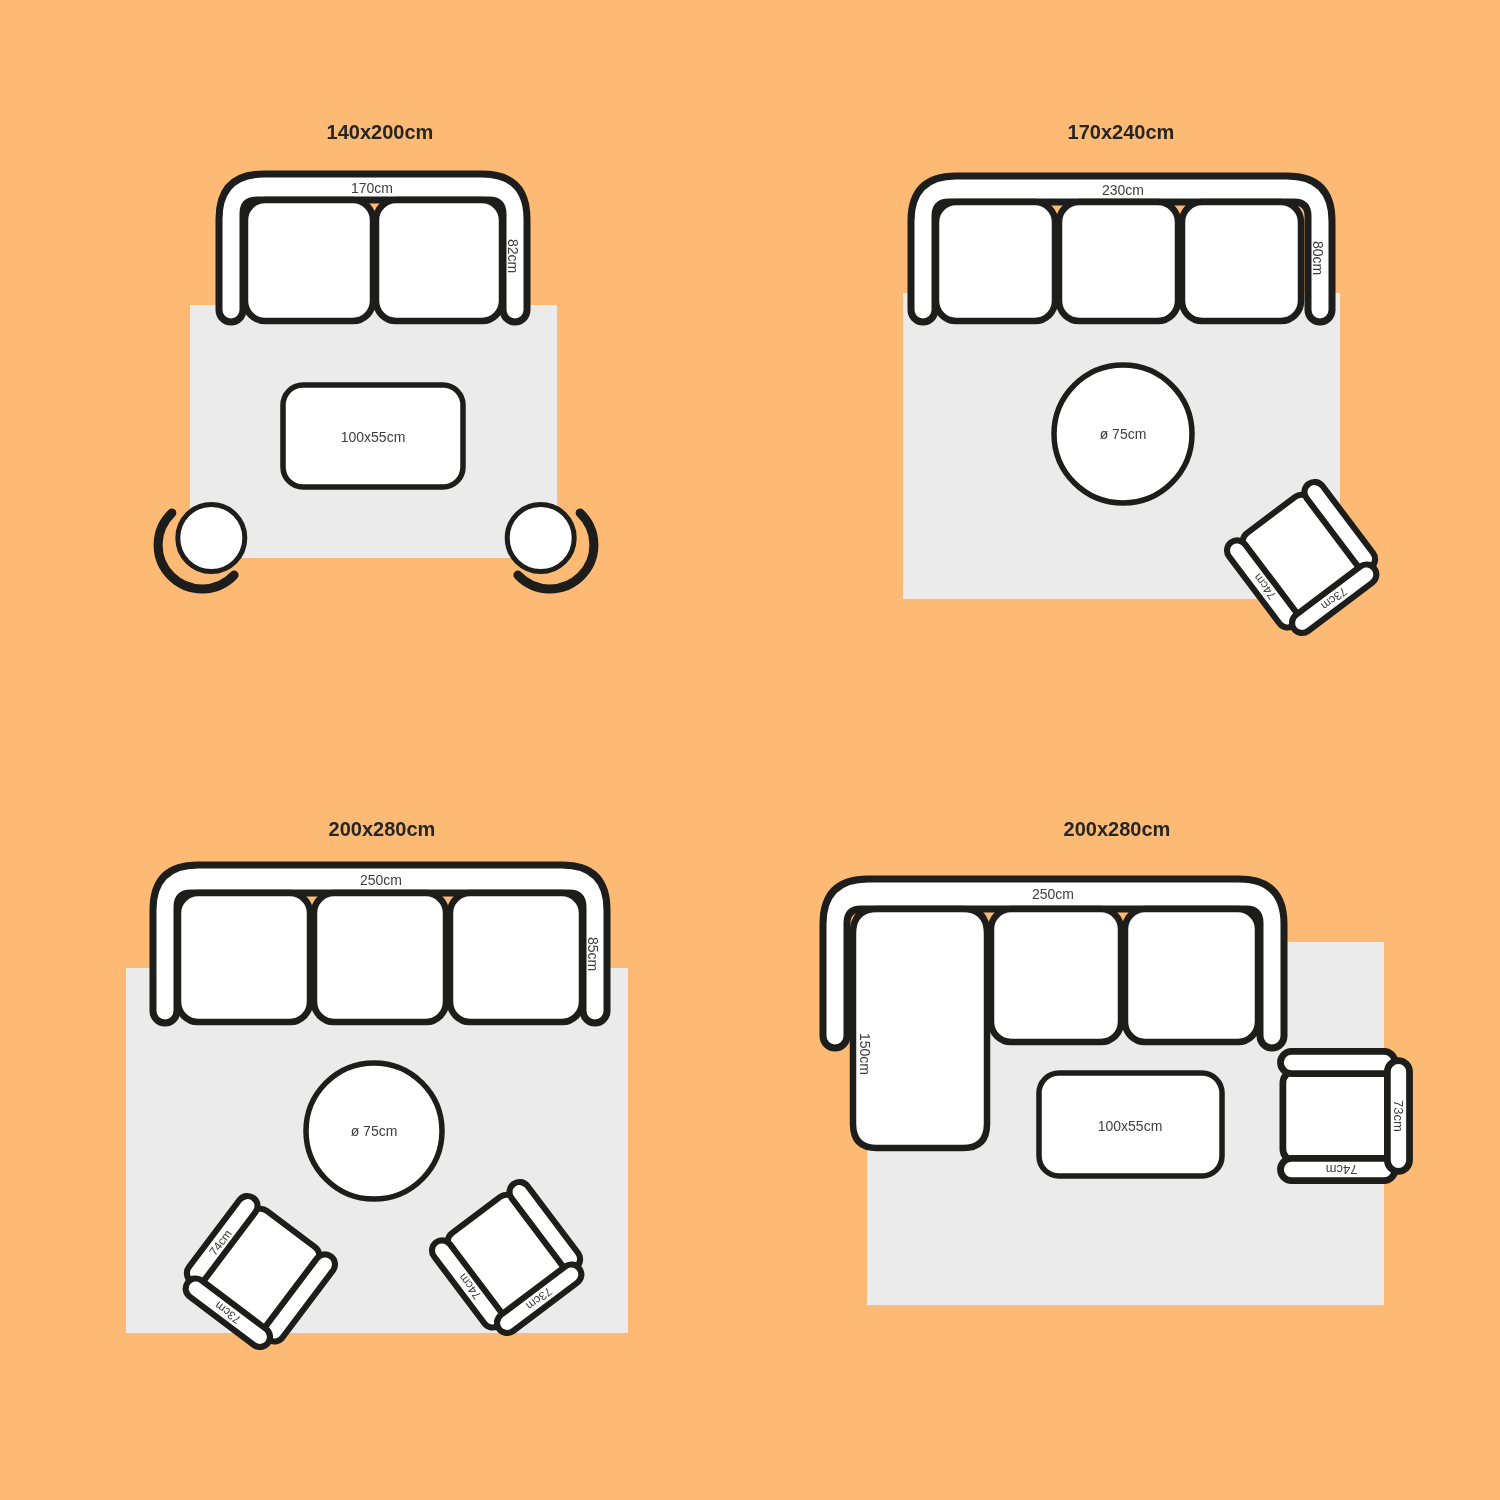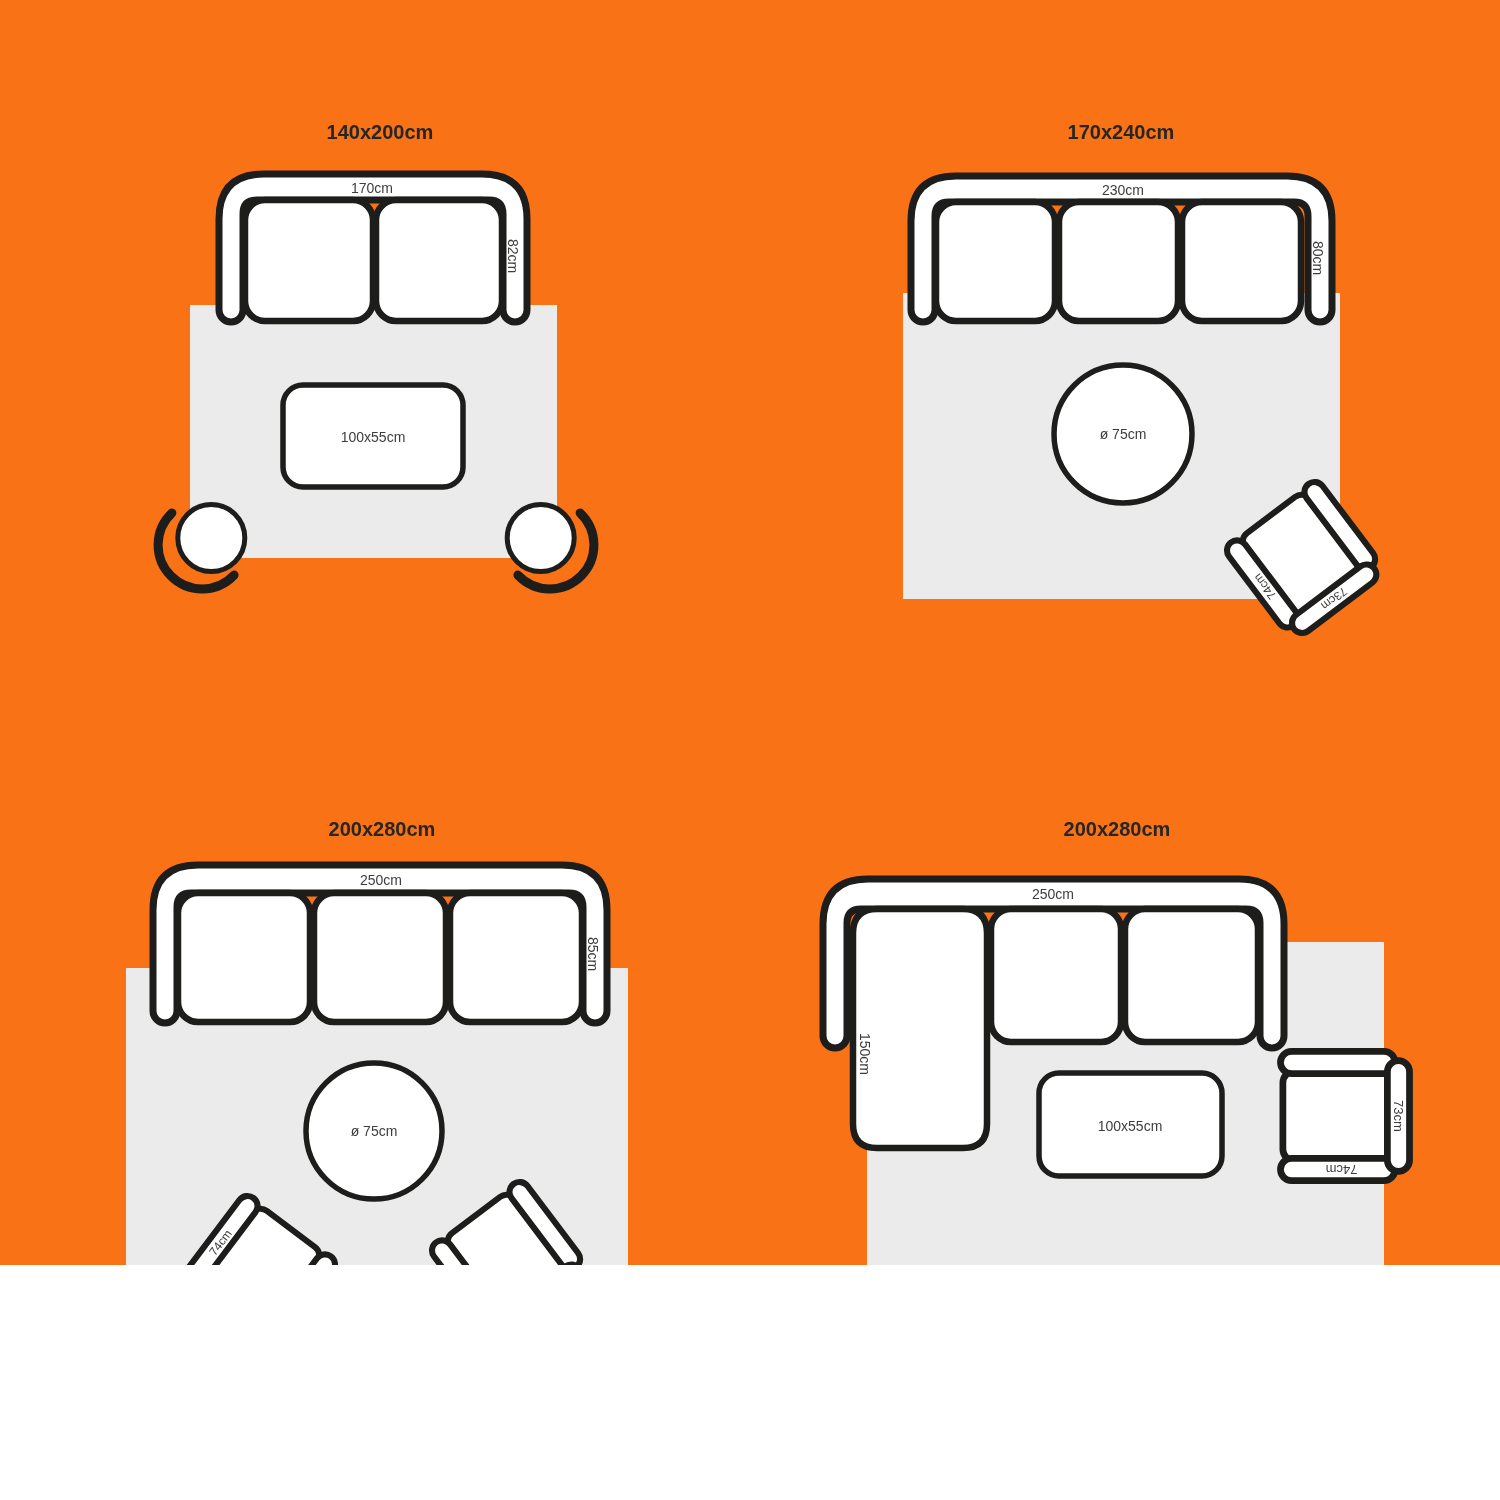--- a/index.html
+++ b/index.html
@@ -1,16 +1,16 @@
 <!DOCTYPE html>
 <html><head>
 <meta charset="utf-8">
 <style>
   html,body{margin:0;padding:0;background:#ffffff;}
-  .canvas{position:relative;width:1500px;height:1265px;background:#f97316;overflow:hidden;}
+  .canvas{position:relative;width:1500px;height:1500px;background:#fdba74;overflow:hidden;}
   svg{display:block;}
   .shape{fill:#ffffff;stroke:#1d1d1b;}
   .ribbon{stroke-width:7;stroke-linejoin:round;}
   .cushion{stroke-width:6.5;}
   .table{stroke-width:5.5;}
   .rug{fill:#ebebeb;stroke:none;}
   .arc{fill:none;stroke:#1d1d1b;stroke-width:9;stroke-linecap:round;}
   .seatc{stroke-width:5;}
   text{text-anchor:middle;dominant-baseline:central;}
   .title{font-family:"Liberation Sans",sans-serif;font-size:20px;font-weight:700;fill:#262626;}

